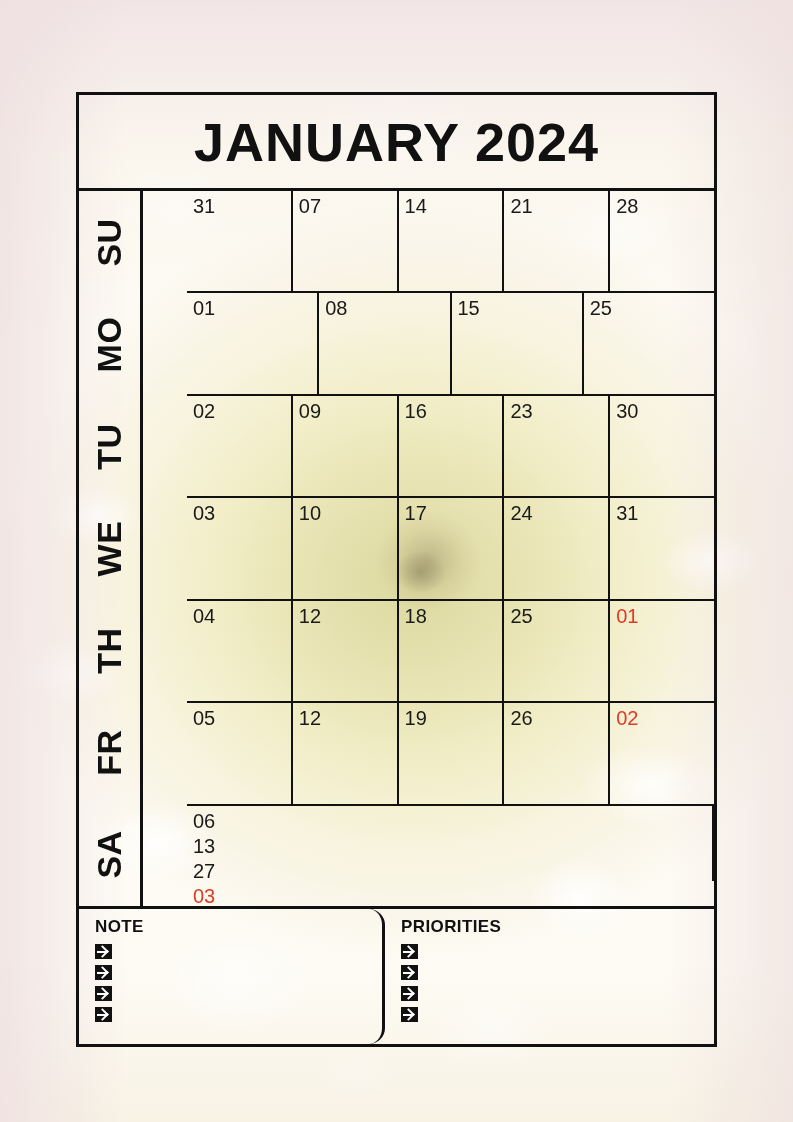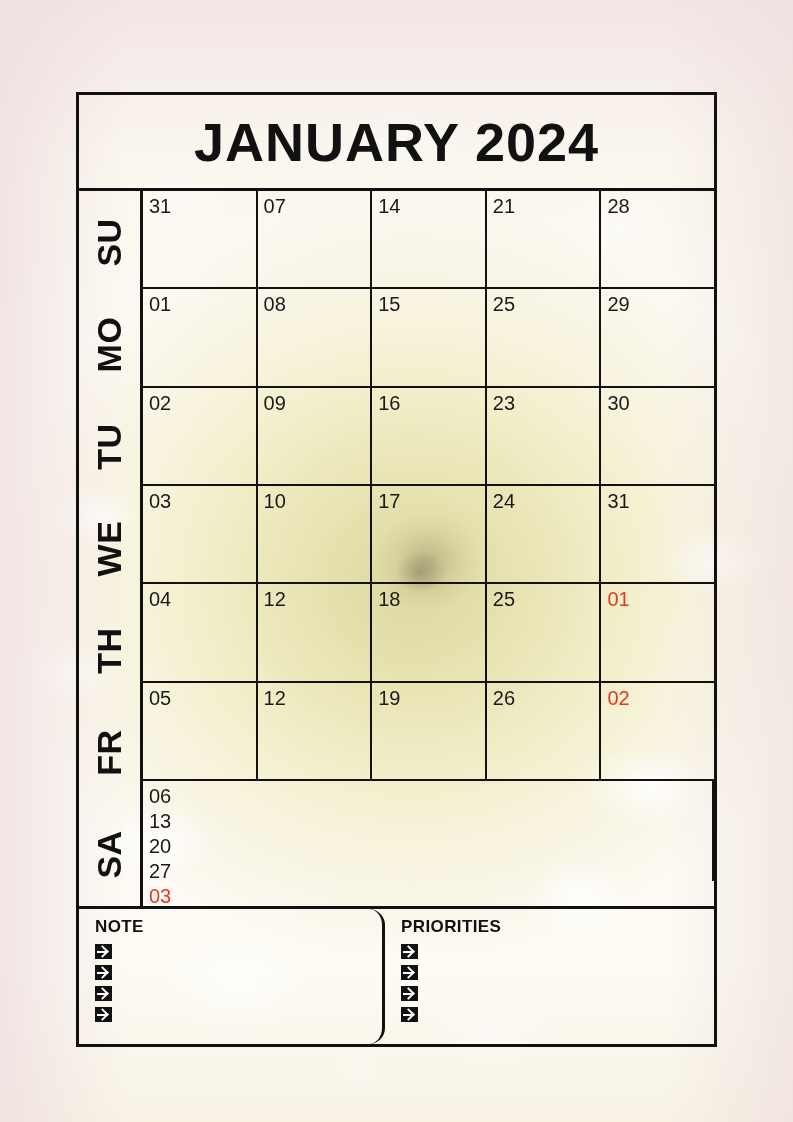--- a/index.html
+++ b/index.html
@@ -113,20 +113,21 @@
     font-weight: bold;
     color: #111;
     letter-spacing: 0.5px;
     white-space: nowrap;
   }
 
   .weeks {
     flex: 1 1 auto;
     display: flex;
     flex-direction: column;
+    padding-left: 44px;
   }
   .weekrow {
     flex: 1 1 0;
     display: flex;
     border-bottom: 2px solid #111;
     box-sizing: border-box;
   }
   .weekrow:last-child {
     border-bottom: none;
     flex-direction: column;
@@ -282,23 +283,20 @@
             </div>
           <div class="cell">
               <div class="num">08</div>
             </div>
           <div class="cell">
               <div class="num">15</div>
             </div>
           <div class="cell">
               <div class="num">25</div>
             </div>
-          <div class="cell">
-              <div class="num">29</div>
-            </div>
         </div>
 
         <div class="weekrow">
           <div class="cell">
               <div class="num">02</div>
             </div>
           <div class="cell">
               <div class="num">09</div>
             </div>
           <div class="cell">
@@ -365,23 +363,20 @@
               <div class="num muted">02</div>
             </div>
         </div>
 
         <div class="weekrow">
           <div class="cell">
               <div class="num">06</div>
             </div>
           <div class="cell">
               <div class="num">13</div>
-            </div>
-          <div class="cell">
-              <div class="num">20</div>
             </div>
           <div class="cell">
               <div class="num">27</div>
             </div>
           <div class="cell">
               <div class="num muted">03</div>
             </div>
         </div>
 
       </div>

